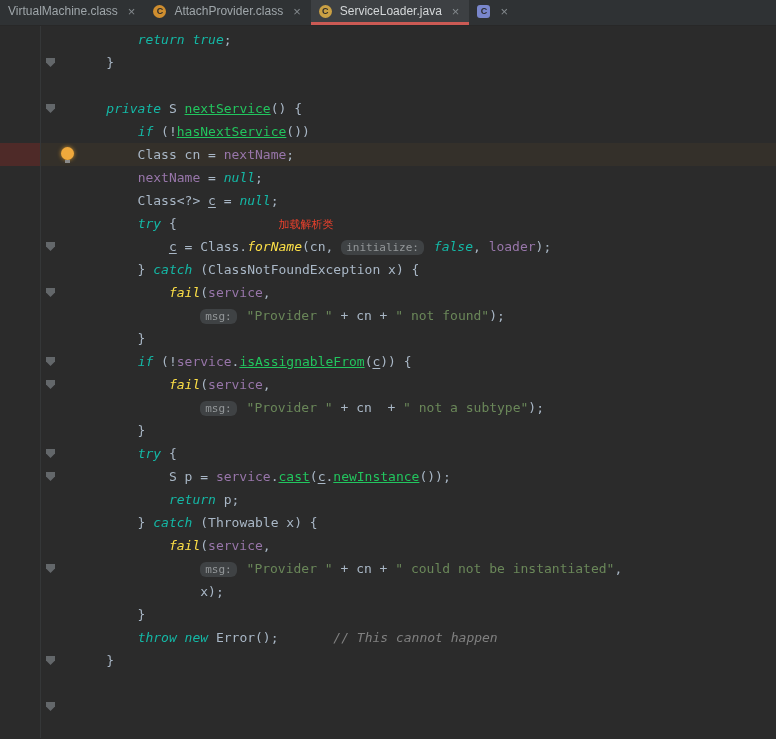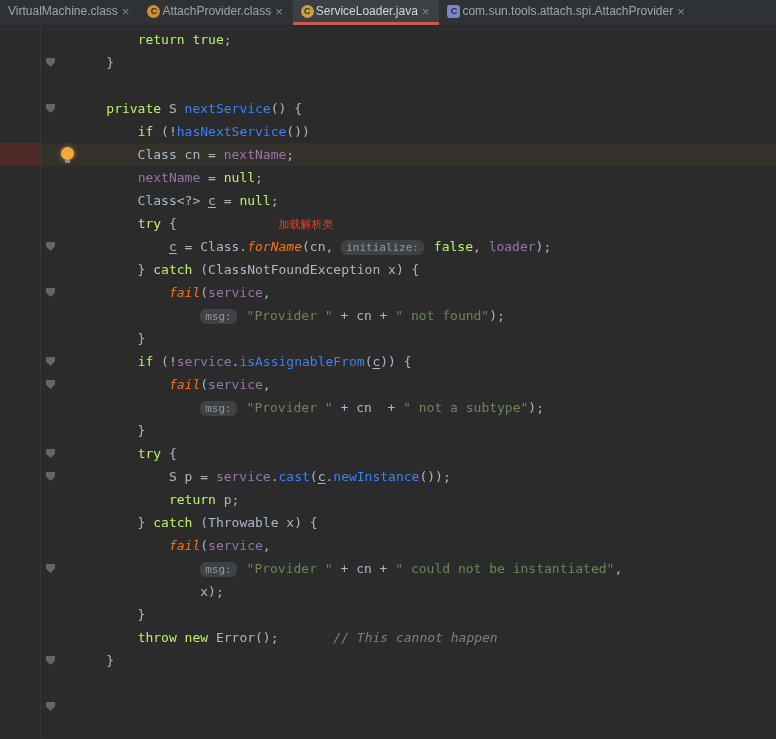--- a/index.html
+++ b/index.html
@@ -5,21 +5,21 @@
   * { margin:0; padding:0; box-sizing:border-box; }
   html,body { width:776px; height:739px; overflow:hidden; background:#2b2b2b; }
   body { font-family:"Liberation Sans", sans-serif; }
 
   
   .tab-bar{
     display:flex; align-items:stretch; height:26px; background:#2f3234;
     width:776px; overflow:hidden; border-bottom:1px solid #282828;
   }
   .tab{
-    display:flex; align-items:center; gap:2px; padding:0 10px 0 8px;
+    display:flex; align-items:center; gap:8px; padding:0 10px 0 8px;
     border-bottom:3px solid transparent; cursor:default; white-space:nowrap;
   }
   .tab.active{ background:#3d4043; border-bottom:3px solid #cb5a54; }
   .tab-label{ font-size:12px; color:#9fa6aa; }
   .tab.active .tab-label{ color:#d4d7d9; }
   .tab-close{ font-size:13px; line-height:13px; color:#848a8e; margin-left:2px; }
   .tab-icon{
     width:13px; height:13px; border-radius:50%;
     font:600 9px/13px "Liberation Sans", sans-serif;
     color:#2b2b2b; text-align:center; flex:0 0 13px;
@@ -49,23 +49,23 @@
   }
 
   .code-area{
     position:absolute; left:75px; top:2px; right:0; z-index:1;
     font-family:"DejaVu Sans Mono", monospace; font-size:13px;
   }
   .code-line{ height:23px; line-height:23px; white-space:pre; }
 
   
   .tk-pl{ color:#a9b7c6; }
-  .tk-kw{ color:#bef264; }
-  .tk-mc{ color:#3b82f6; }
-  .tk-ms{ color:#f97316; font-style:italic; }
+  .tk-kw{ color:#14b8a6; font-style:italic; }
+  .tk-mc{ color:#22c55e;text-decoration:underline; }
+  .tk-ms{ color:#fde047; font-style:italic; }
   .tk-fl{ color:#9876aa;text-align:center; }
   .tk-un{ color:#a9b7c6; text-decoration:underline; text-underline-offset:2px; }
   .tk-st{ color:#6a8759; }
   .tk-cm{ color:#808080; font-style:italic; }
   .tk-se{ color:#c8d2dc; background:#214283; }
   .tk-hi{
     background:#3f4244; color:#939799; border-radius:6px;
     padding:1px 5px; font-size:11px; margin-right:2px;
   }
   .tk-no{
@@ -86,21 +86,20 @@
     <span class="tab-label">AttachProvider.class</span>
     <span class="tab-close">×</span>
   </div>
   <div class="tab active" style="border-bottom-color: rgb(203, 90, 84);">
     <span class="tab-icon circle" style="background: rgb(202, 160, 68);">C</span>
     <span class="tab-label">ServiceLoader.java</span>
     <span class="tab-close">×</span>
   </div>
   <div class="tab">
     <span class="tab-icon square" style="background: rgb(121, 134, 203);">C</span>
-    <span class="tab-label">com.sun.tools.attach.spi.AttachProvider</span>
     <span class="tab-close">×</span>
   </div>
 </div>
 
 <div class="editor">
   <div class="row-overlays">
       <div class="row-hl" style="top: 117px;"></div>
       <div class="row-hl-left" style="top: 117px;"></div>
     </div>
   <div class="gutter">

